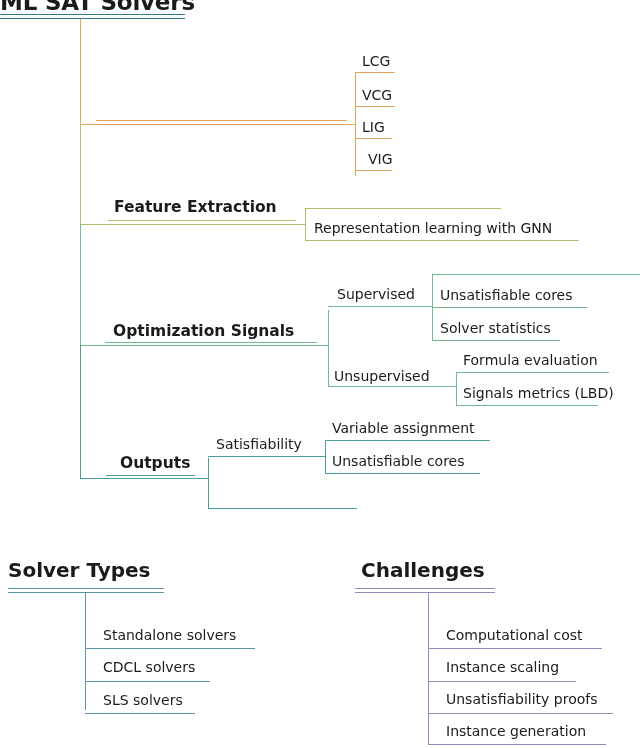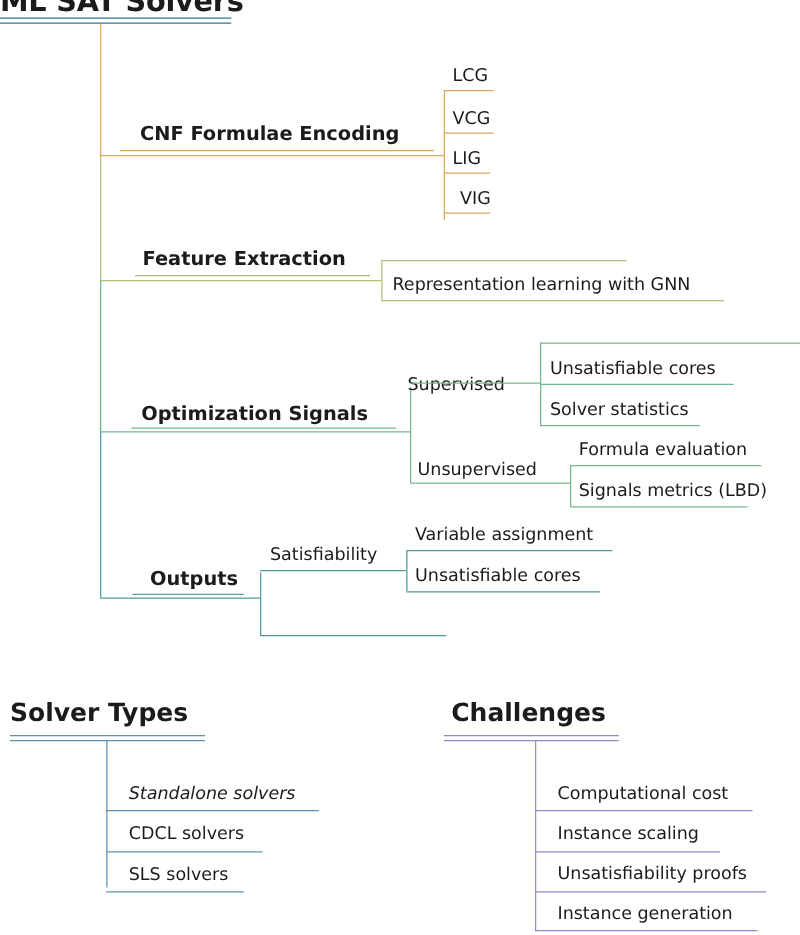--- a/index.html
+++ b/index.html
@@ -29,21 +29,20 @@
 <body>
 
 <div class="canvas">
 
   <div class="node root-label" style="left:0px;top:-9px;">ML SAT Solvers</div>
   <div class="dbl" style="left:0px;top:14px;width:185px;color:#2b7a8c;border-color:#2b7a8c;"></div>
 
   <div class="v" style="left:80px;top:19px;height:105px;border-color:#e2a55c;"></div>
   <div class="h" style="left:80px;top:124px;width:275px;border-color:#e2a55c;"></div>
 
-  <div class="node lvl1" style="left:112px;top:100px;">CNF Formulae Encoding</div>
   <div class="h" style="left:96px;top:120px;width:251px;border-color:#e2a55c;"></div>
 
   <div class="v" style="left:355px;top:72px;height:104px;border-color:#e2a55c;"></div>
 
   <div class="node lvl2" style="left:362px;top:54px;">LCG</div>
   <div class="h" style="left:355px;top:72px;width:40px;border-color:#e2a55c;"></div>
 
   <div class="node lvl2" style="left:362px;top:88px;">VCG</div>
   <div class="h" style="left:355px;top:106px;width:40px;border-color:#e2a55c;"></div>
 
@@ -67,21 +66,21 @@
   <div class="h" style="left:305px;top:240px;width:274px;border-color:#b6bd71;"></div>
 
   <div class="v" style="left:80px;top:224px;height:121px;border-color:#74b88f;"></div>
   <div class="h" style="left:80px;top:345px;width:248px;border-color:#74b88f;"></div>
 
   <div class="node lvl1" style="left:113px;top:324px;">Optimization Signals</div>
   <div class="h" style="left:105px;top:342px;width:212px;border-color:#74b88f;"></div>
 
   <div class="v" style="left:328px;top:310px;height:76px;border-color:#74b88f;"></div>
 
-  <div class="node lvl2" style="left:326px;top:287px;margin-top:14px;">Supervised</div>
+  <div class="node lvl2" style="left:337px;top:287px;">Supervised</div>
   <div class="h" style="left:328px;top:306px;width:104px;border-color:#74b88f;"></div>
 
   <div class="v" style="left:432px;top:274px;height:66px;border-color:#74b88f;"></div>
 
   <div class="h" style="left:432px;top:274px;width:208px;border-color:#74b88f;"></div>
 
   <div class="node lvl3" style="left:440px;top:288px;">Unsatisfiable cores</div>
   <div class="h" style="left:432px;top:307px;width:155px;border-color:#74b88f;"></div>
 
   <div class="node lvl3" style="left:440px;top:321px;">Solver statistics</div>
@@ -117,21 +116,21 @@
   <div class="node lvl3" style="left:332px;top:454px;">Unsatisfiable cores</div>
   <div class="h" style="left:325px;top:473px;width:155px;border-color:#4d9d9a;"></div>
 
   <div class="h" style="left:208px;top:508px;width:149px;border-color:#4d9d9a;"></div>
 
   <div class="node sect-title" style="left:8px;top:560px;">Solver Types</div>
   <div class="dbl" style="left:8px;top:588px;width:156px;color:#5b95ab;border-color:#5b95ab;"></div>
 
   <div class="v" style="left:85px;top:592px;height:118px;border-color:#5b95ab;"></div>
 
-  <div class="node sect-item" style="left:103px;top:628px;font-style:italic;">Standalone solvers</div>
+  <div class="node sect-item" style="left:103px;top:628px;">Standalone solvers</div>
   <div class="h" style="left:85px;top:648px;width:170px;border-color:#5b95ab;"></div>
 
   <div class="node sect-item" style="left:103px;top:660px;">CDCL solvers</div>
   <div class="h" style="left:85px;top:681px;width:125px;border-color:#5b95ab;"></div>
 
   <div class="node sect-item" style="left:103px;top:693px;">SLS solvers</div>
   <div class="h" style="left:85px;top:713px;width:110px;border-color:#5b95ab;"></div>
 
   <div class="node sect-title" style="left:361px;top:560px;">Challenges</div>
   <div class="dbl" style="left:355px;top:588px;width:140px;color:#8a8fc0;border-color:#8a8fc0;"></div>

